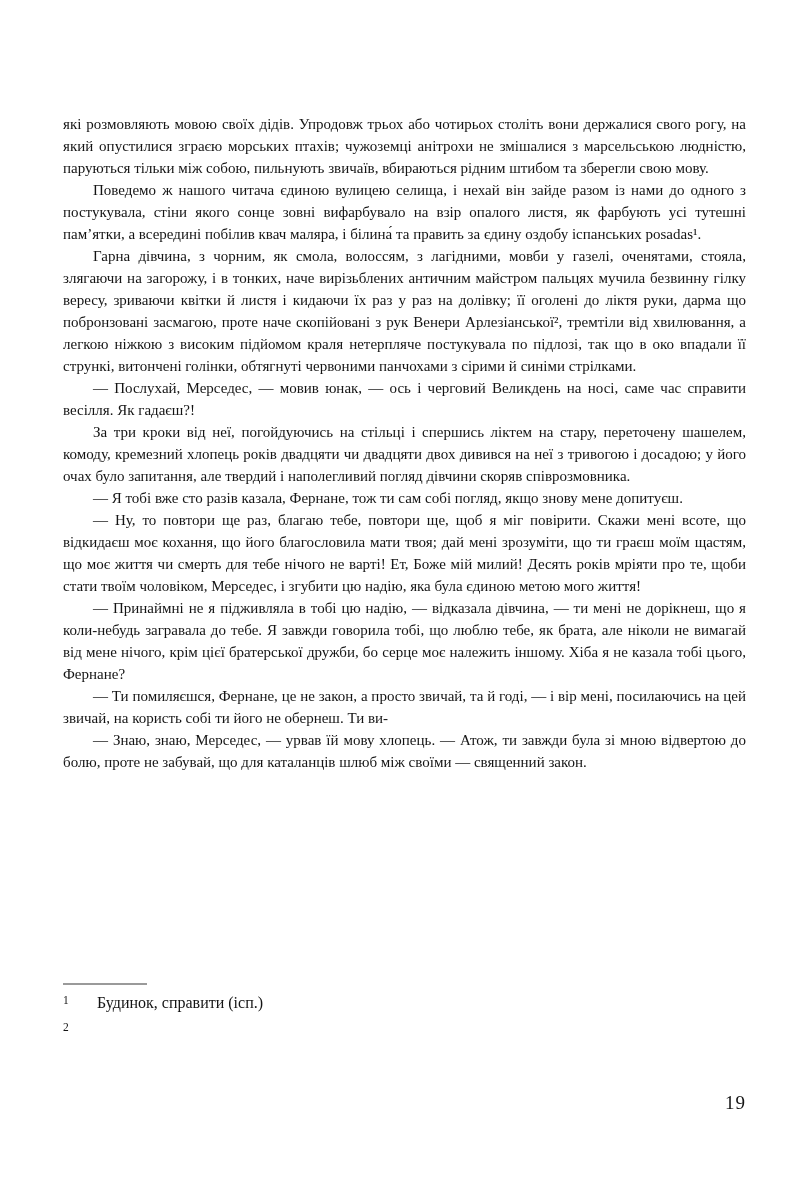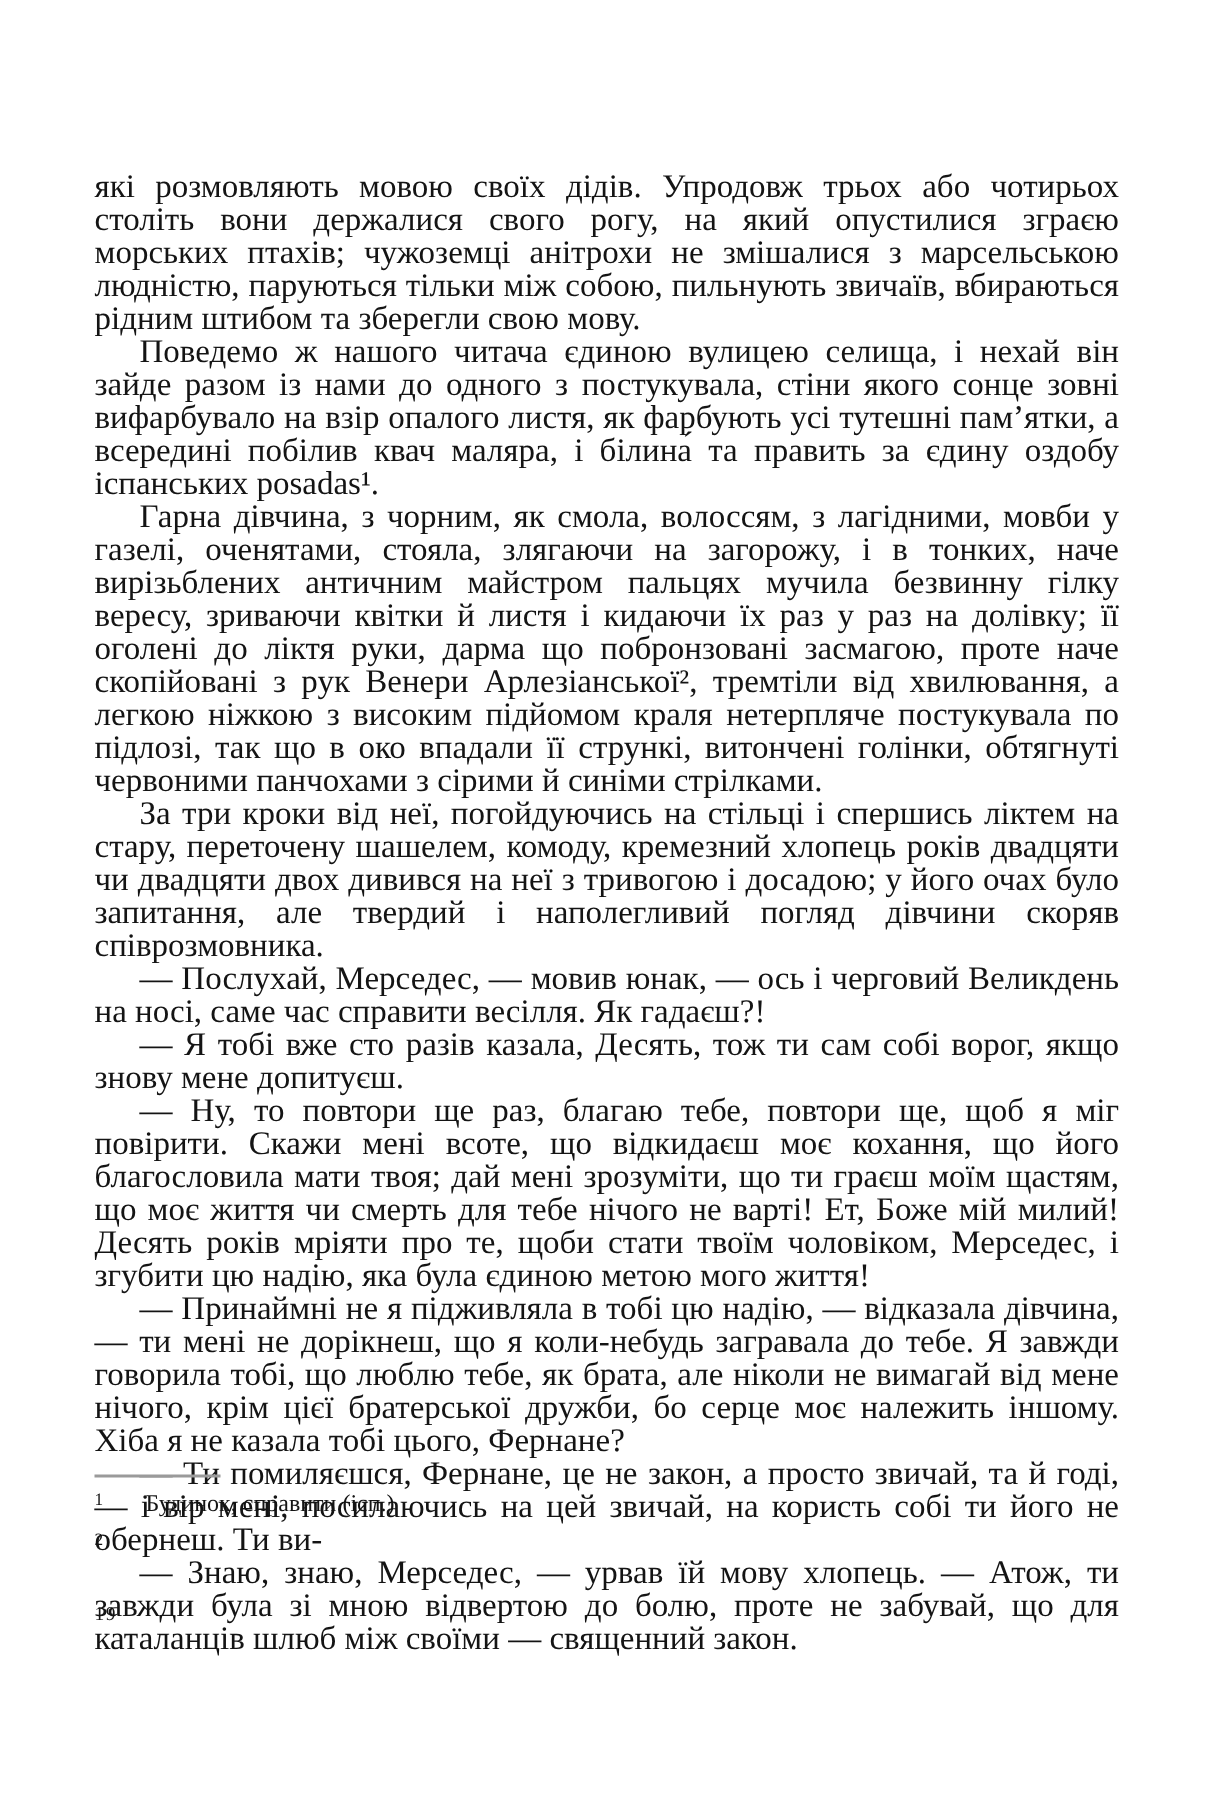--- a/index.html
+++ b/index.html
@@ -15,21 +15,21 @@
   .page {
     position: absolute;
     inset: 0;
     background: #ffffff;
   }
   .text-block {
     position: absolute;
     left: 63px;
     top: 113px;
     width: 683px;
-    font-size: 22px;
+    font-size: 15px;
     line-height: 22px;
     text-align: justify;
   }
   .text-block p { margin: 0; }
   .text-block p.indent { text-indent: 30px; }
   .footnote-area {
     position: absolute;
     left: 63px;
     top: 983px;
     width: 683px;
@@ -50,39 +50,39 @@
   .footnote .marker {
     position: absolute;
     left: 0;
     top: -2px;
     font-size: 11.5px;
   }
   .footnote .it { }
   .page-number {
     position: absolute;
     left: 63px;
-    top: 1068px;
+    top: 1092px;
     width: 683px;
-    text-align: left;
-    font-size: 13px;
+    text-align: right;
+    font-size: 19px;
     letter-spacing: 1px;
   }
 </style>
 </head>
 <body>
 
 <div class="page">
 
   <div class="text-block">
     <p>які розмовляють мовою своїх дідів. Упродовж трьох або чотирьох століть вони держалися свого рогу, на який опустилися зграєю морських птахів; чужоземці анітрохи не змішалися з марсельською людністю, паруються тільки між собою, пильнують звичаїв, вбираються рідним штибом та зберегли свою мову.</p>
     <p class="indent">Поведемо ж нашого читача єдиною вулицею селища, і нехай він зайде разом із нами до одного з постукувала, стіни якого сонце зовні вифарбувало на взір опалого листя, як фарбують усі тутешні пам’ятки, а всередині побілив квач маляра, і білина́ та править за єдину оздобу іспанських posadas¹.</p>
     <p class="indent">Гарна дівчина, з чорним, як смола, волоссям, з лагідними, мовби у газелі, оченятами, стояла, злягаючи на загорожу, і в тонких, наче вирізьблених античним майстром пальцях мучила безвинну гілку вересу, зриваючи квітки й листя і кидаючи їх раз у раз на долівку; її оголені до ліктя руки, дарма що побронзовані засмагою, проте наче скопійовані з рук Венери Арлезіанської², тремтіли від хвилювання, а легкою ніжкою з високим підйомом краля нетерпляче постукувала по підлозі, так що в око впадали її стрункі, витончені голінки, обтягнуті червоними панчохами з сірими й синіми стрілками.</p>
+    <p class="indent">— Послухай, Мерседес, — мовив юнак, — ось і черговий Великдень на носі, саме час справити весілля. Як гадаєш?!</p>
     <p class="indent">За три кроки від неї, погойдуючись на стільці і спершись ліктем на стару, переточену шашелем, комоду, кремезний хлопець років двадцяти чи двадцяти двох дивився на неї з тривогою і досадою; у його очах було запитання, але твердий і наполегливий погляд дівчини скоряв співрозмовника.</p>
-    <p class="indent">— Послухай, Мерседес, — мовив юнак, — ось і черговий Великдень на носі, саме час справити весілля. Як гадаєш?!</p>
-    <p class="indent">— Я тобі вже сто разів казала, Десять, тож ти сам собі ворог, якщо знову мене допитуєш.</p>
+    <p class="indent">— Я тобі вже сто разів казала, Фернане, тож ти сам собі погляд, якщо знову мене допитуєш.</p>
     <p class="indent">— Ну, то повтори ще раз, благаю тебе, повтори ще, щоб я міг повірити. Скажи мені всоте, що відкидаєш моє кохання, що його благословила мати твоя; дай мені зрозуміти, що ти граєш моїм щастям, що моє життя чи смерть для тебе нічого не варті! Ет, Боже мій милий! Десять років мріяти про те, щоби стати твоїм чоловіком, Мерседес, і згубити цю надію, яка була єдиною метою мого життя!</p>
     <p class="indent">— Принаймні не я підживляла в тобі цю надію, — відказала дівчина, — ти мені не дорікнеш, що я коли-небудь загравала до тебе. Я завжди говорила тобі, що люблю тебе, як брата, але ніколи не вимагай від мене нічого, крім цієї братерської дружби, бо серце моє належить іншому. Хіба я не казала тобі цього, Фернане?</p>
     <p class="indent">— Ти помиляєшся, Фернане, це не закон, а просто звичай, та й годі, — і вір мені, посилаючись на цей звичай, на користь собі ти його не обернеш. Ти ви-</p>
     <p class="indent">— Знаю, знаю, Мерседес, — урвав їй мову хлопець. — Атож, ти завжди була зі мною відвертою до болю, проте не забувай, що для каталанців шлюб між своїми — священний закон.</p>
   </div>
 
   <div class="footnote-area">
     <div class="footnote-rule"></div>
     <div class="footnote">
       <span class="marker">1</span><span>Будинок, справити </span><span class="it">(ісп.)</span>

